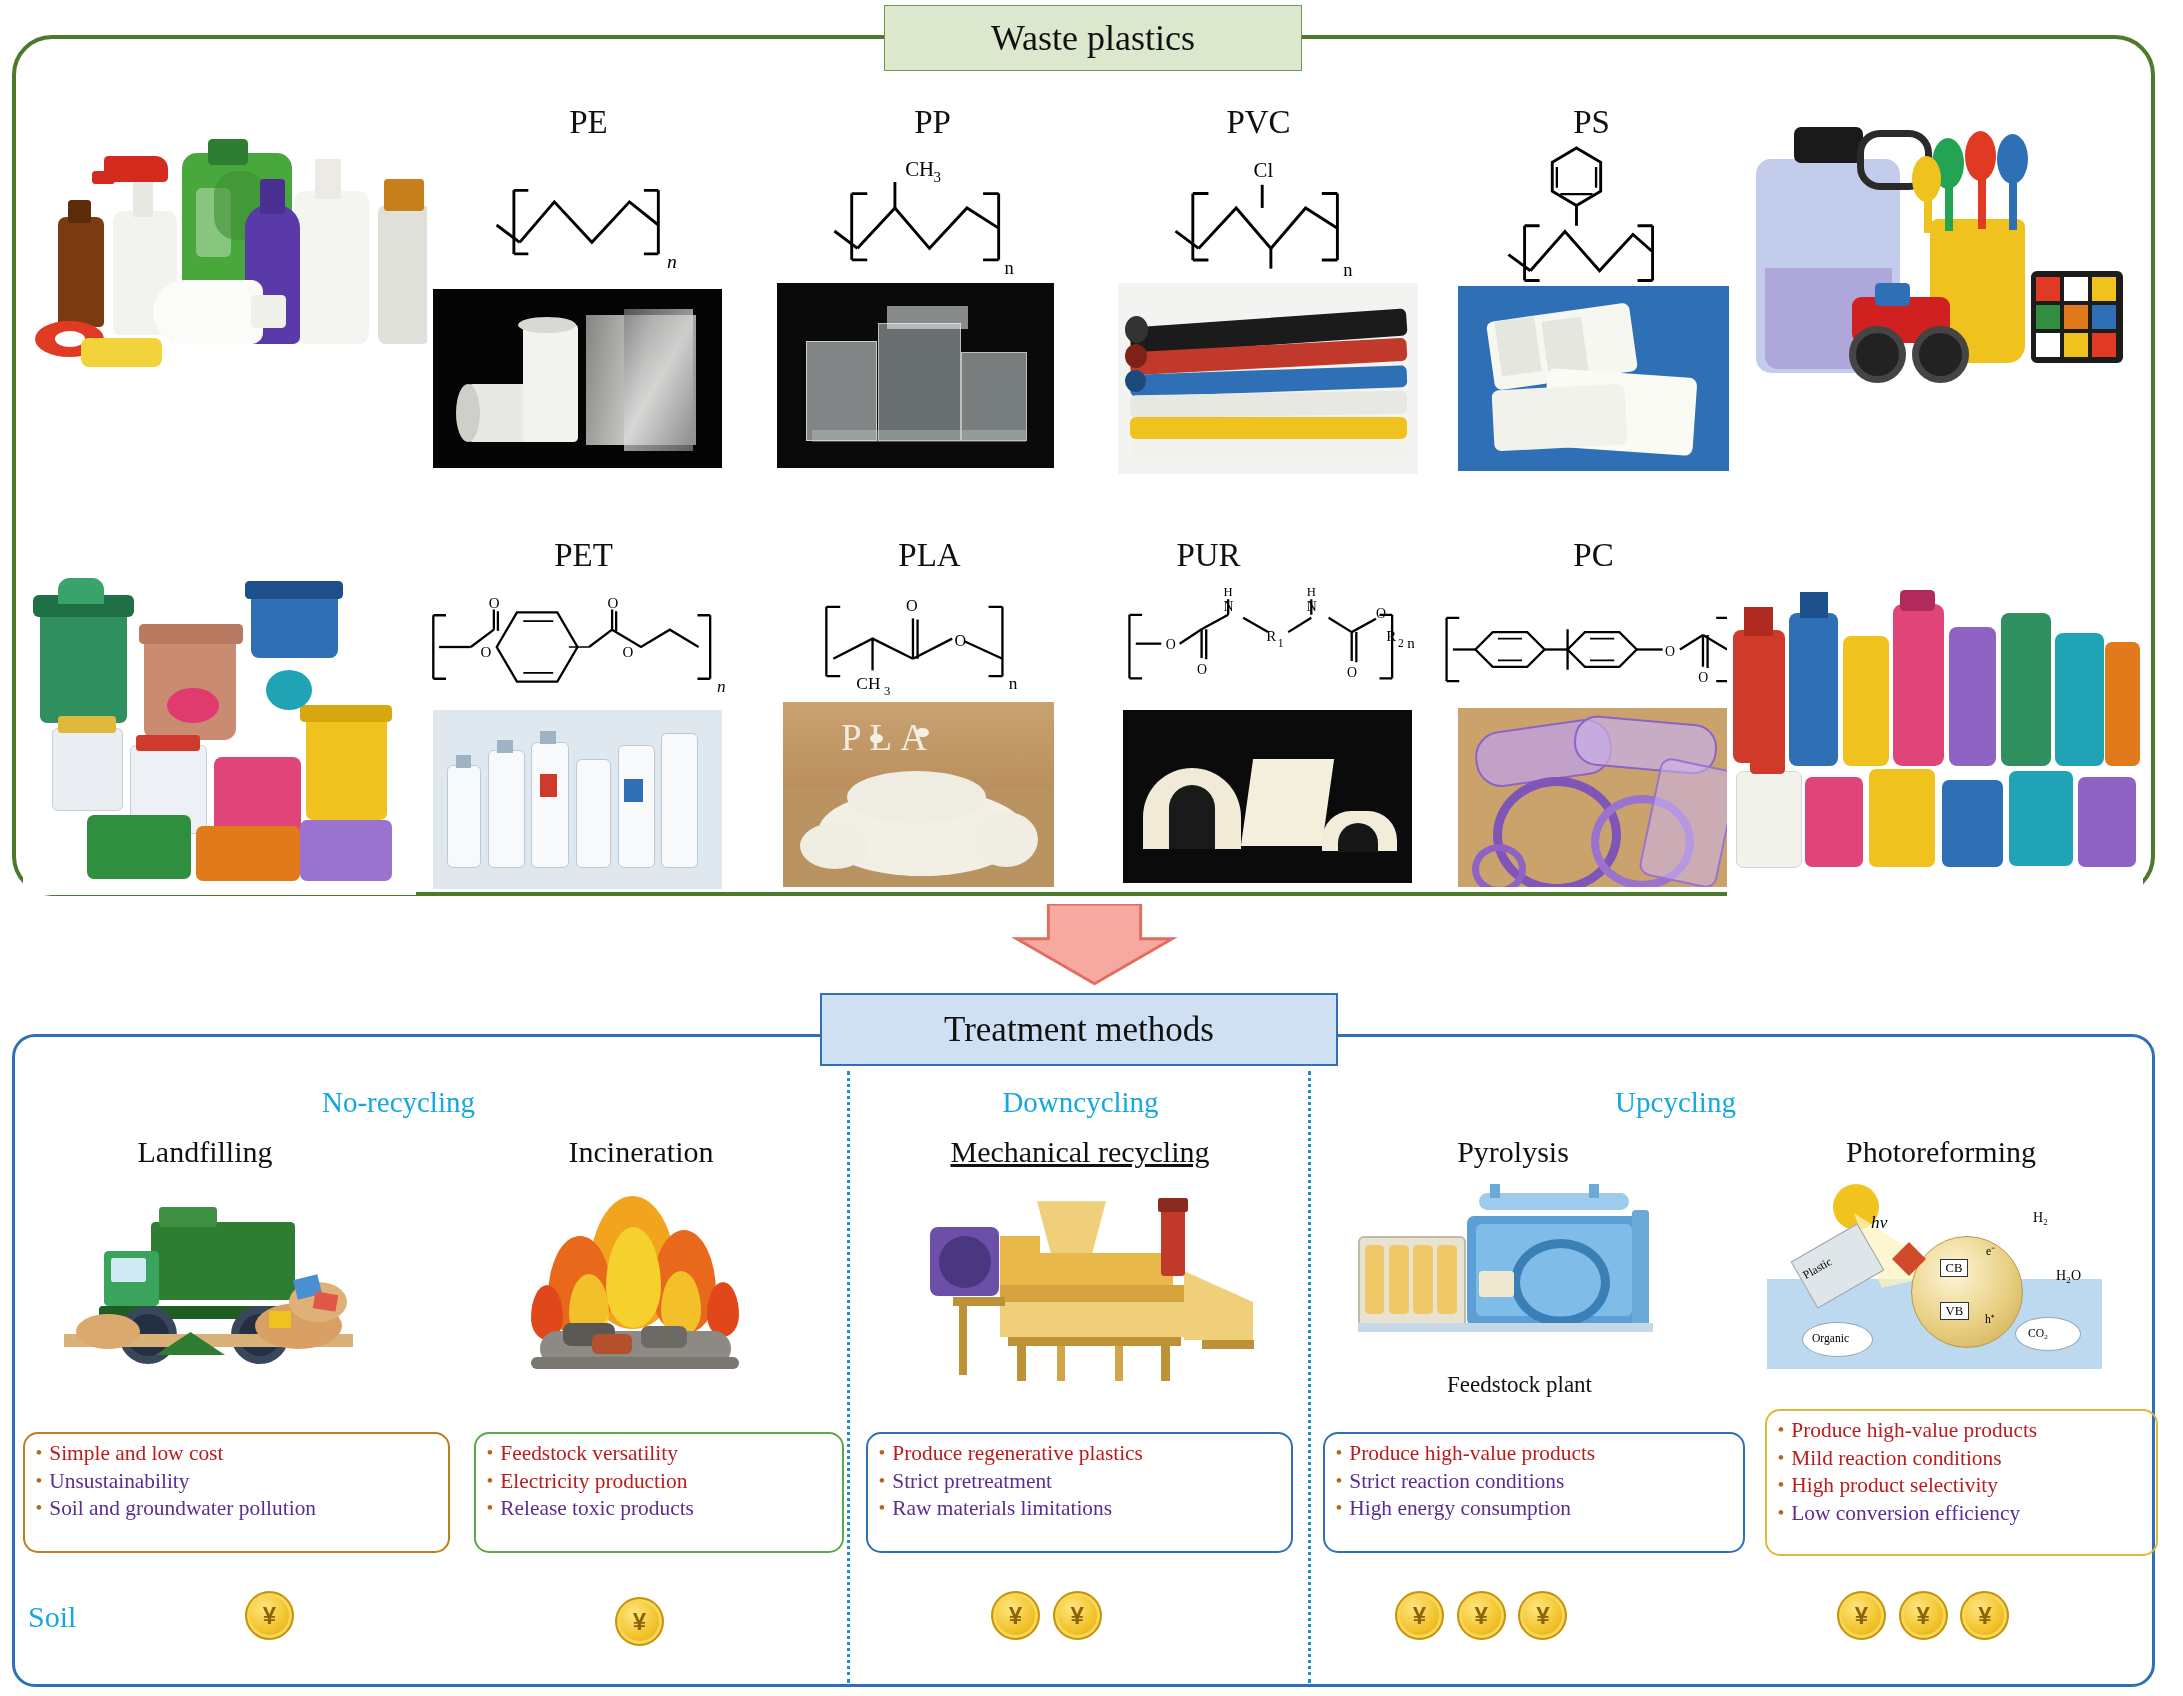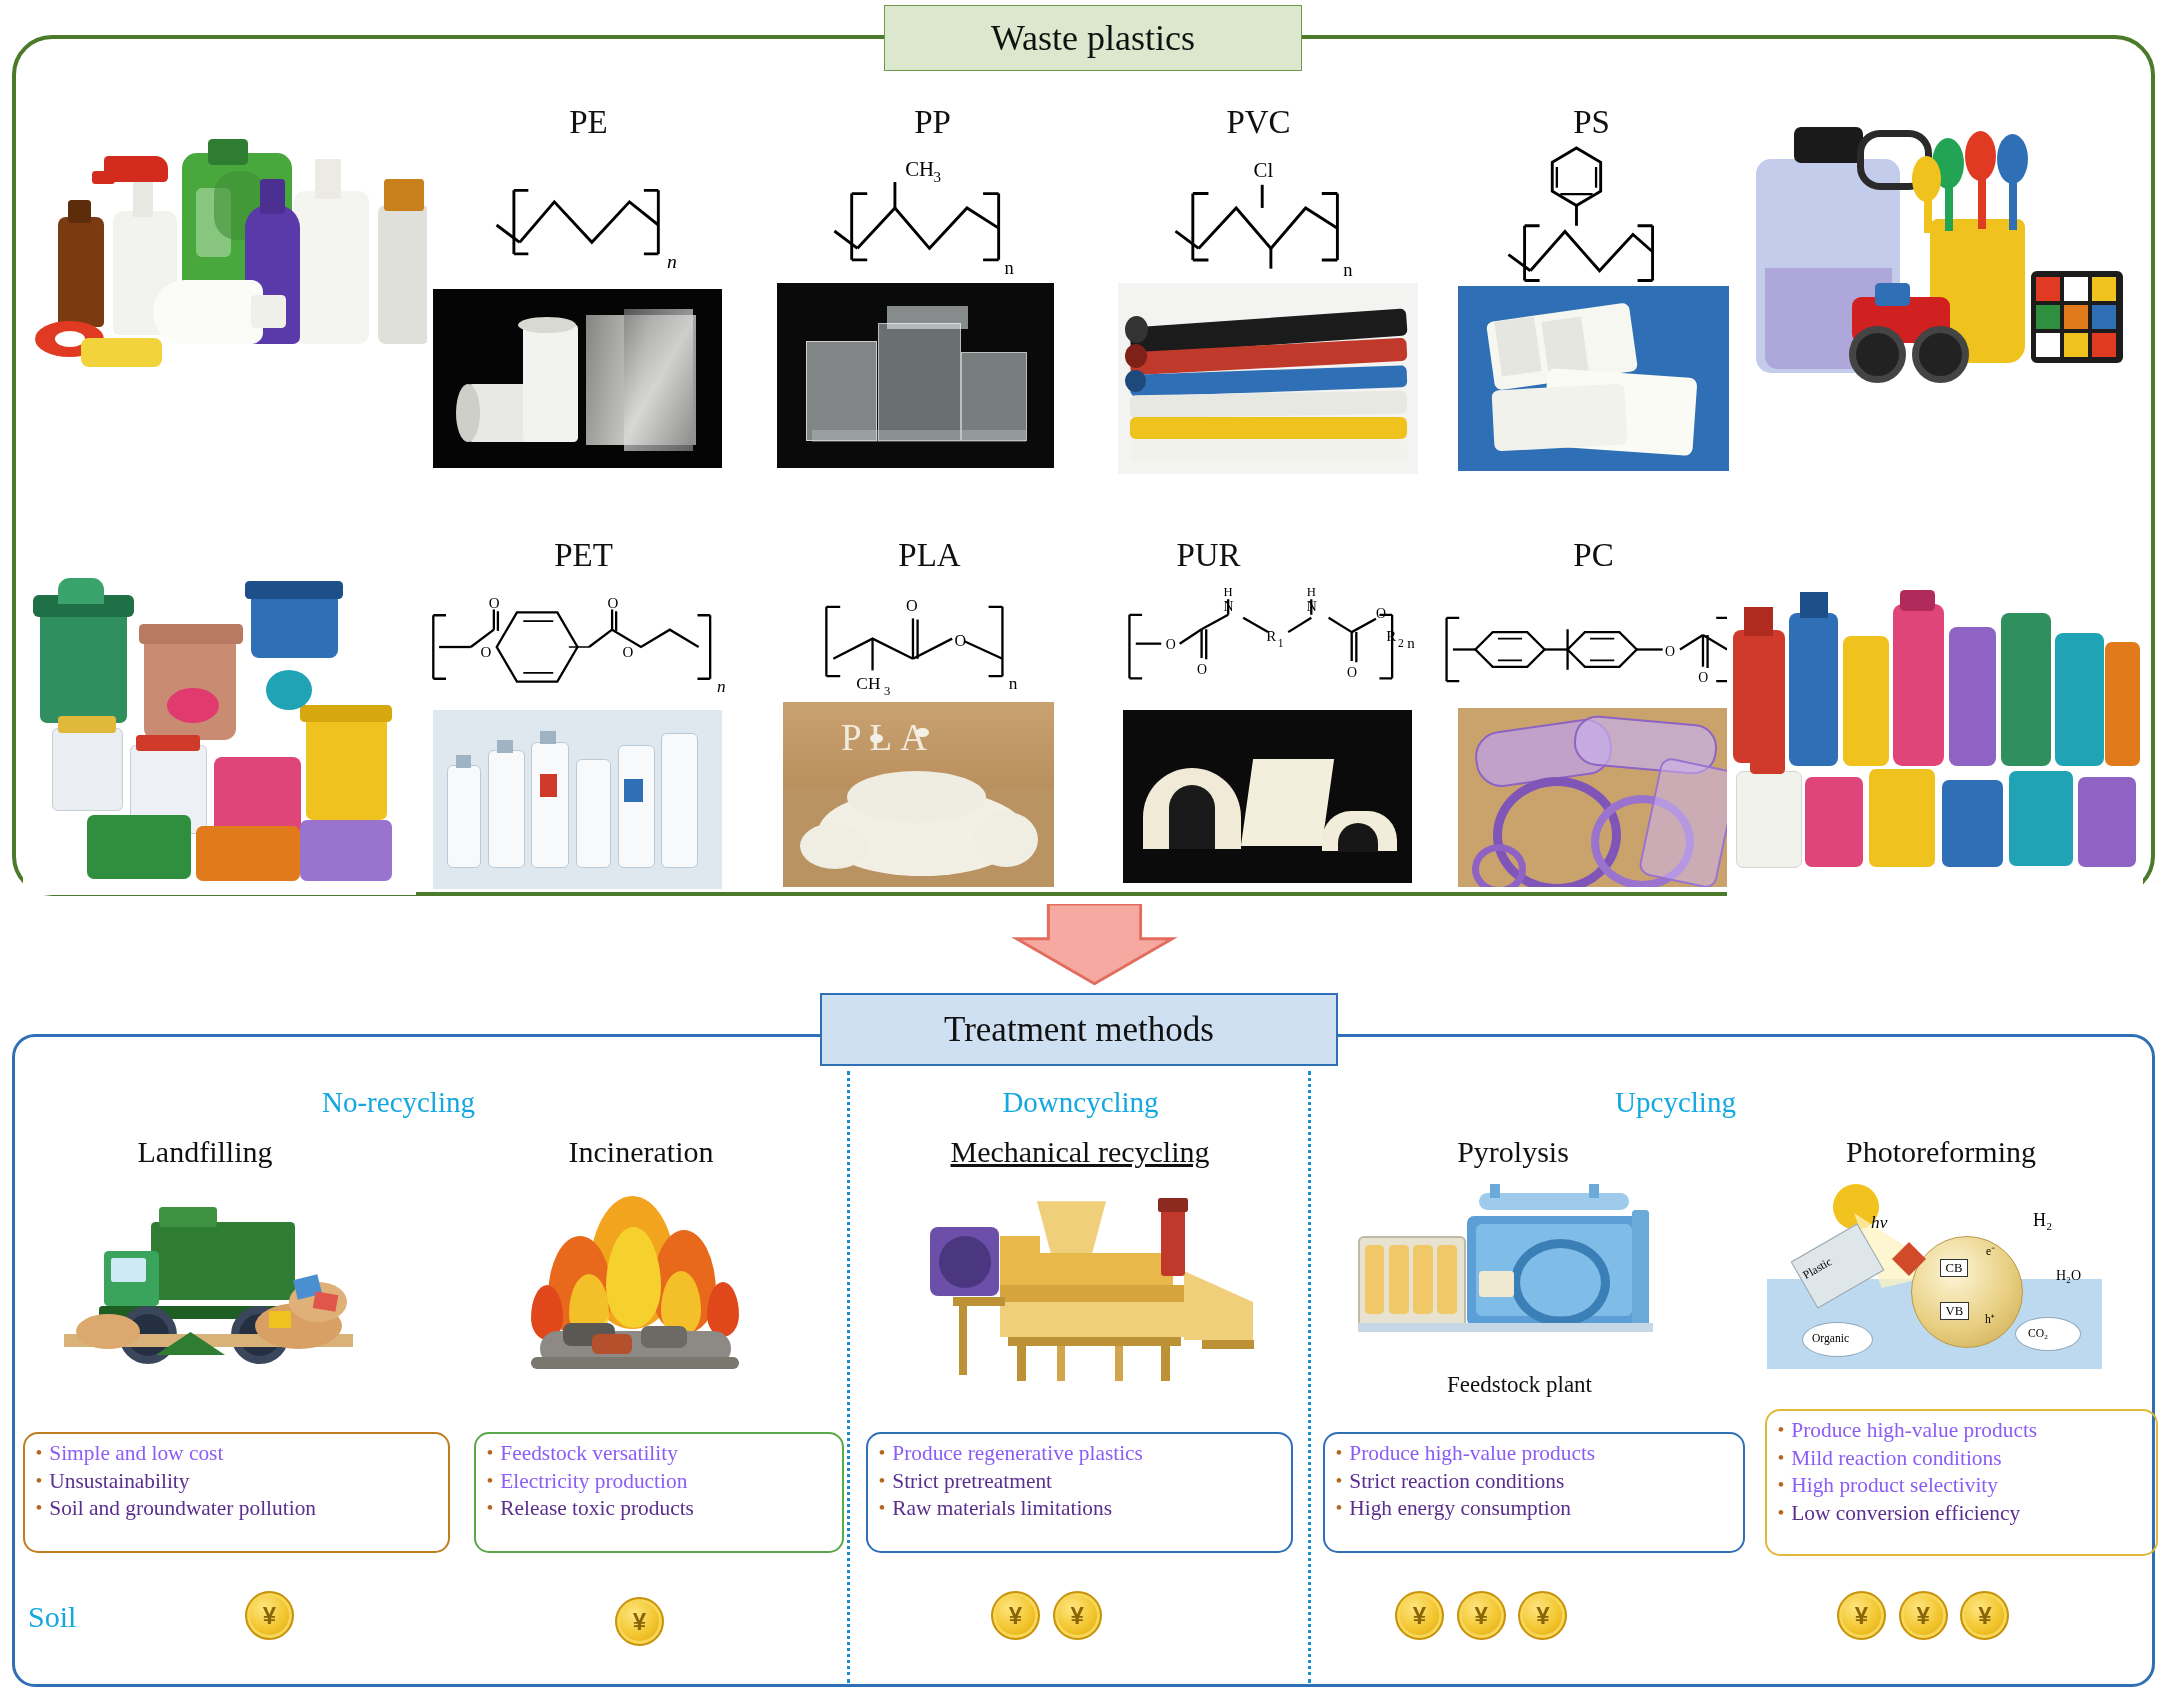--- a/index.html
+++ b/index.html
@@ -135,21 +135,21 @@
     font-size: 21.4px;
     line-height: 1.30;
     white-space: nowrap;
   }
   .bullet-dot {
     color: #b5651d;
     margin-right: 7px;
     font-size: 19.6px;
     line-height: 1.35;
   }
-  .pro { color: #8b5cf6; }
+  .pro { color: #b91c1c; }
   .con { color: #5b2d8e; }
 
   #value-label {
     position: absolute;
     left: 28px;
     top: 1600px;
     font-size: 30px;
     color: #13a8e0;
   }
 
@@ -614,21 +614,21 @@
   <div class="rect" style="left:87px;top:35px;width:92px;height:75px;background:#fdf3c0;opacity:.75;clip-path:polygon(0 0,100% 80%,30% 100%);"></div>
   <div class="rect" style="left:32px;top:61px;width:75px;height:52px;background:#dfe6ea;transform:rotate(-30deg);border:1.7px solid #9aa7b0;"></div>
   <div class="blob" style="left:144px;top:58px;width:110px;height:110px;background:radial-gradient(circle at 38% 32%,#fdf6d8 0%,#e8cf82 55%,#c9a84e 100%);border:1.7px solid #b89a47;"></div>
   <div class="rect" style="left:130px;top:69px;width:24px;height:24px;background:#d14a2a;transform:rotate(45deg);"></div>
   <div class="blob" style="left:35px;top:144px;width:69px;height:33px;background:#ffffff;border:1.7px solid #8ea9bd;"></div>
   <div class="blob" style="left:248px;top:139px;width:64px;height:32px;background:#ffffff;border:1.7px solid #8ea9bd;"></div>
   <div style="position:absolute;left:104px;top:35px;font-size:17.3px;font-style:italic;font-family:'Liberation Serif',serif;">hv</div>
   <div style="position:absolute;left:35px;top:84px;font-size:11.6px;transform:rotate(-30deg);font-family:'Liberation Serif',serif;">Plastic</div>
   <div style="position:absolute;left:45px;top:154px;font-size:11.6px;font-family:'Liberation Serif',serif;">Organic</div>
   <div style="position:absolute;left:261px;top:149px;font-size:11.6px;font-family:'Liberation Serif',serif;">CO₂</div>
-  <div style="position:absolute;left:266px;top:32px;font-size:18px;font-family:'Liberation Serif',serif;">H₂</div>
+  <div style="position:absolute;left:266px;top:32px;font-size:14px;font-family:'Liberation Serif',serif;">H₂</div>
   <div style="position:absolute;left:289px;top:90px;font-size:14px;font-family:'Liberation Serif',serif;">H₂O</div>
   <div style="position:absolute;left:173px;top:81px;font-size:12.7px;border:1.2px solid #333;padding:0.6px 4.6px;background:#fff;">CB</div>
   <div style="position:absolute;left:173px;top:124px;font-size:12.7px;border:1.2px solid #333;padding:0.6px 4.6px;background:#fff;">VB</div>
   <div style="position:absolute;left:219px;top:65px;font-size:11.6px;font-family:'Liberation Serif',serif;">e⁻</div>
   <div style="position:absolute;left:218px;top:133px;font-size:11.6px;font-family:'Liberation Serif',serif;">h⁺</div>
 </div>
 
 <div class="bullet-box" style="left:23px;top:1432px;width:427px;height:121px;border:2.3px solid #c07d1f;">
   <div class="bullet-row">
       <span class="bullet-dot">•</span>

